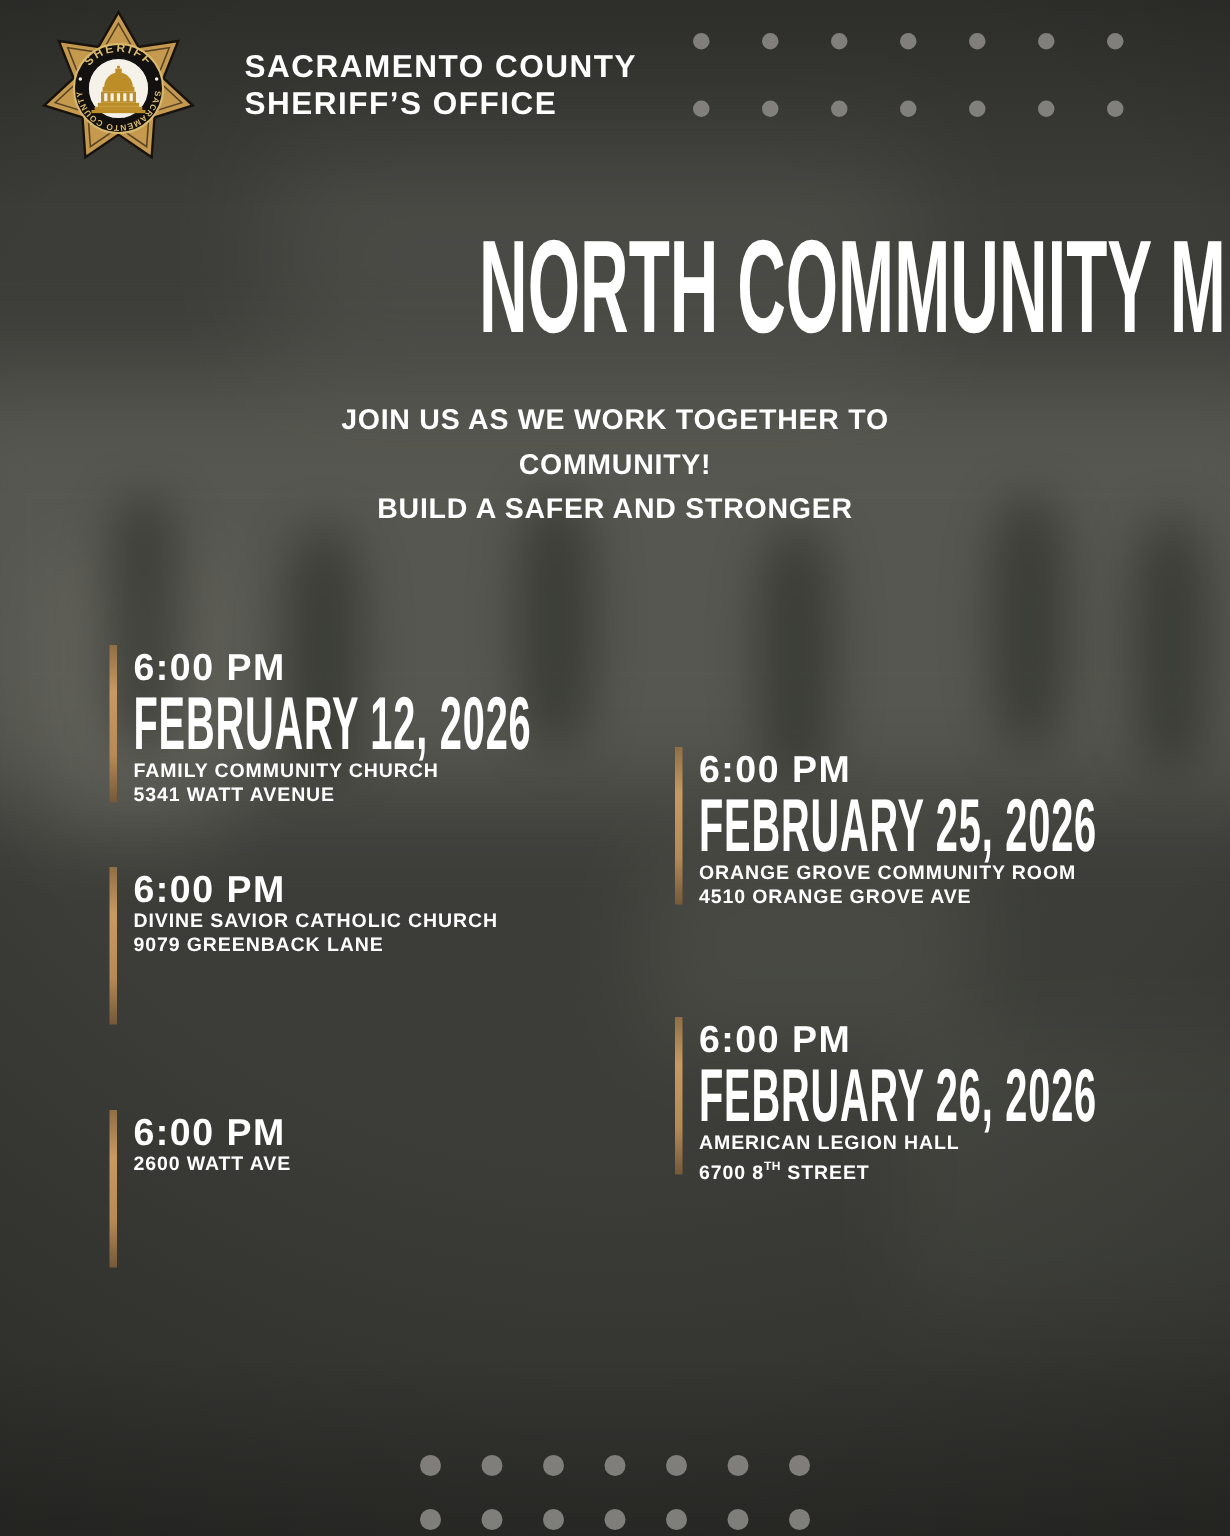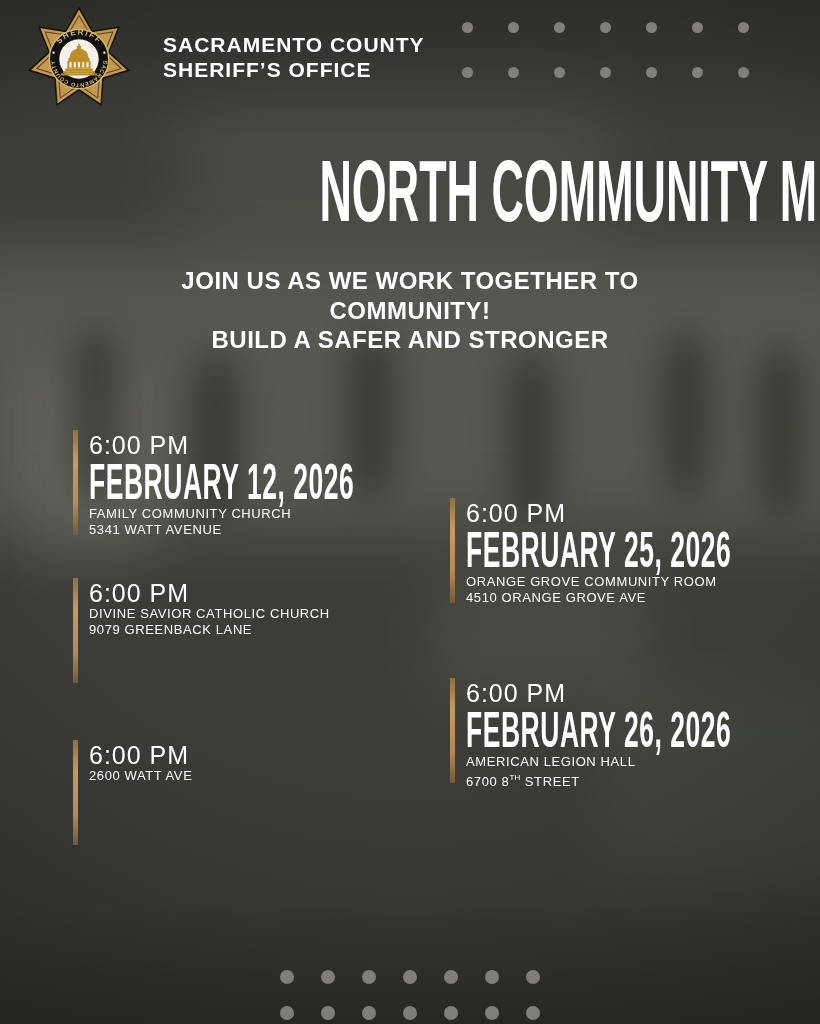--- a/index.html
+++ b/index.html
@@ -29,31 +29,31 @@
   .dots-bottom .dot{width:14px;height:14px;}
   .dot{border-radius:50%;background:#8e8d8a;opacity:.85;}
   
   .badge{position:absolute;left:26px;top:6px;width:106px;height:106px;}
   .org{position:absolute;left:163px;top:32px;font-weight:bold;font-size:21px;line-height:25px;letter-spacing:1px;}
   
   .title-wrap{position:absolute;left:0;top:147px;width:820px;text-align:center;white-space:nowrap;}
   .title-text{display:inline-block;font-weight:bold;font-size:88px;line-height:88px;
     transform:scaleX(.51);transform-origin:50% 50%;color:#fff;}
   .subtitle{position:absolute;left:0;top:266px;width:820px;text-align:center;
-    font-weight:bold;font-size:24px;line-height:29.5px;letter-spacing:.5px;}
+    font-weight:bold;font-size:19px;line-height:29.5px;letter-spacing:.5px;}
   
   .meeting{position:absolute;width:340px;height:106px;}
   .bar{position:absolute;left:0;top:0;width:5px;height:105px;
     background:linear-gradient(to bottom,#8f6f44 0%,#c89a62 30%,#b68a55 70%,#74593a 100%);}
   .mc{position:absolute;left:16px;top:0;white-space:nowrap;}
-  .time{font-weight:normal;font-size:25px;line-height:26px;letter-spacing:1px;margin-top:2px;}
+  .time{font-weight:bold;font-size:25px;line-height:26px;letter-spacing:1px;margin-top:2px;}
   .dateline{height:48px;text-align:right;}
   .date{display:inline-block;font-weight:bold;font-size:50px;line-height:48px;letter-spacing:1px;
     transform:scaleX(.53);transform-origin:0 50%;}
-  .venue,.addr{font-weight:normal;font-size:13px;line-height:16px;letter-spacing:.6px;}
+  .venue,.addr{font-weight:bold;font-size:13px;line-height:16px;letter-spacing:.6px;}
   .sup{font-size:8px;vertical-align:6px;letter-spacing:.3px;}
 </style>
 </head>
 <body>
 
 <div id="flyer">
 
   <div class="ph ph-wall"></div>
   <div class="ph ph-top"></div>
   <div class="ph ph-left-light"></div>

